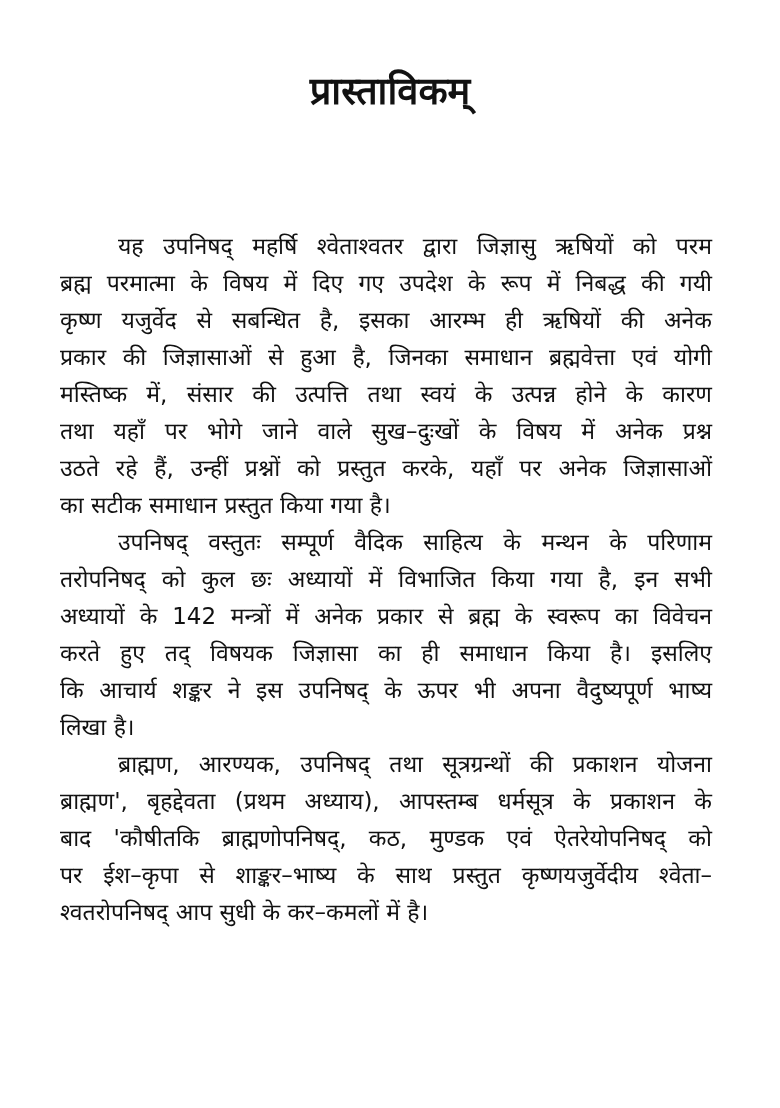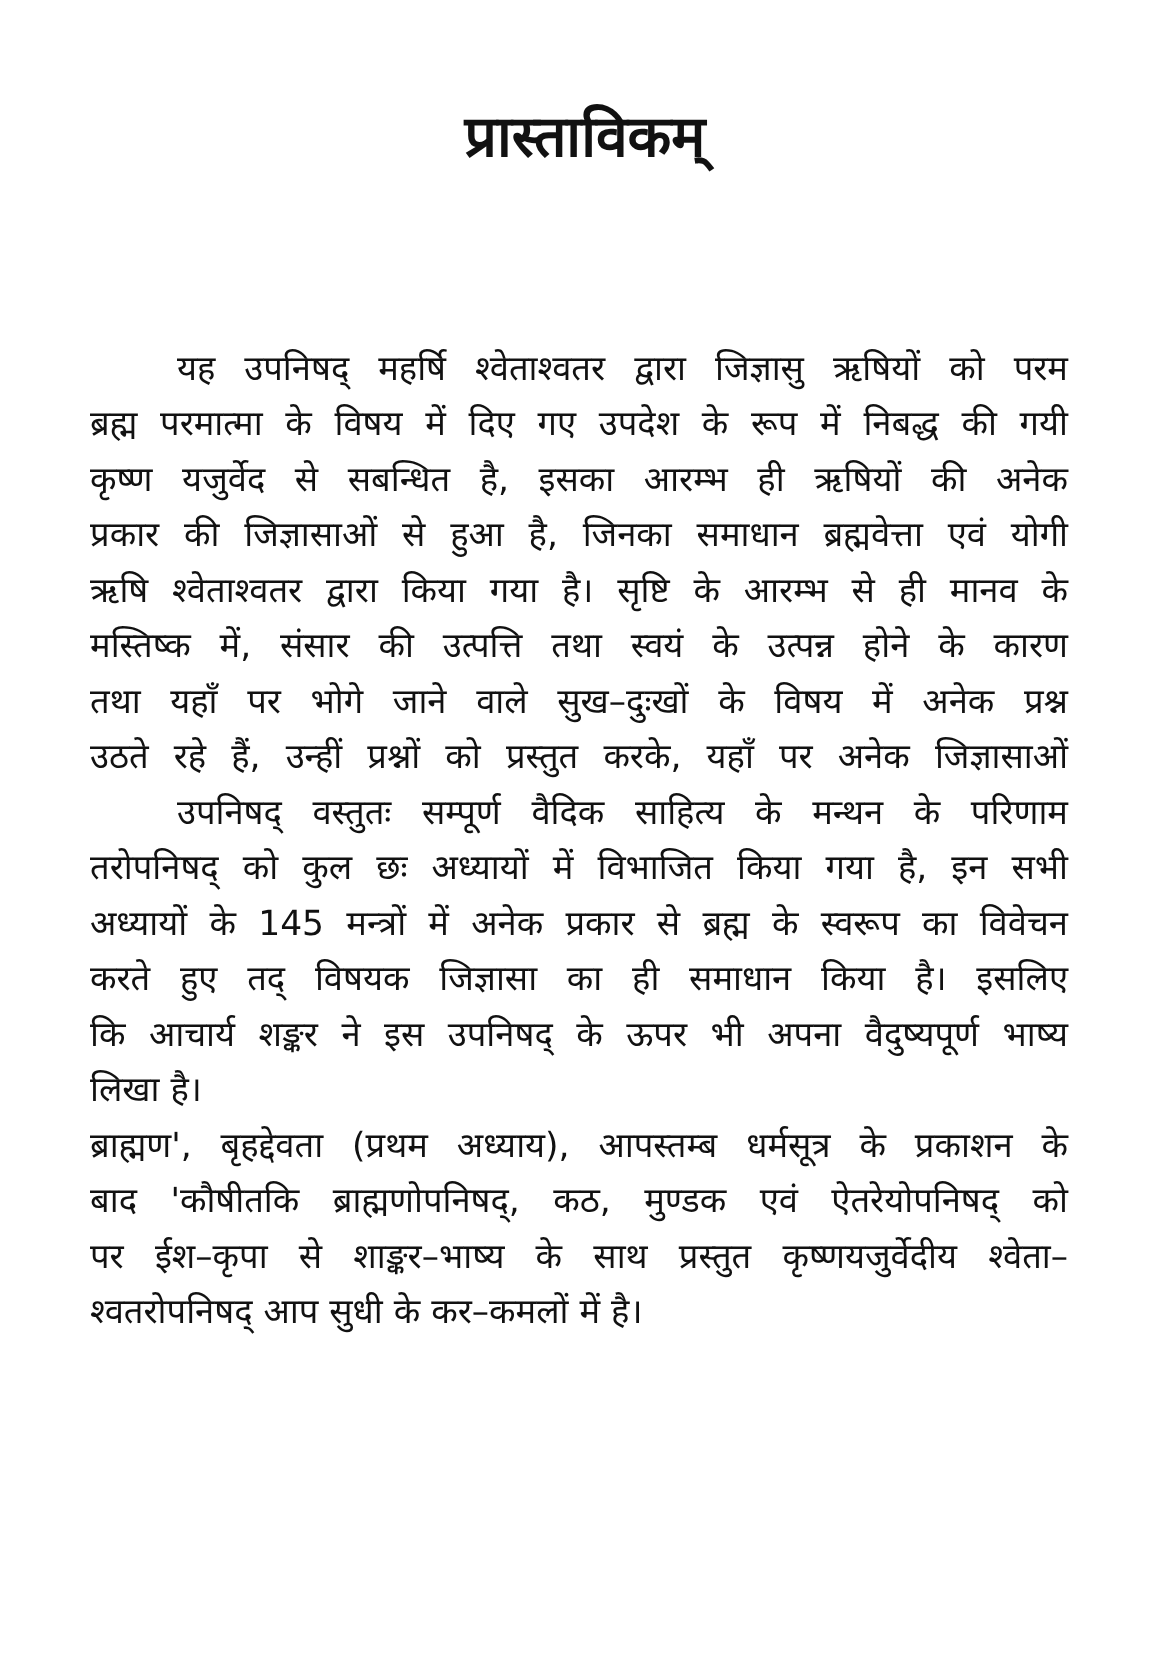--- a/index.html
+++ b/index.html
@@ -61,35 +61,36 @@
 <div class="page">
   <div class="title">प्रास्ताविकम्</div>
 
   <div class="body">
 
     <div>
       <span class="line indent">यह उपनिषद् महर्षि श्वेताश्वतर द्वारा जिज्ञासु ऋषियों को परम</span>
       <span class="line">ब्रह्म परमात्मा के विषय में दिए गए उपदेश के रूप में निबद्ध की गयी</span>
       <span class="line">कृष्ण यजुर्वेद से सबन्धित है, इसका आरम्भ ही ऋषियों की अनेक</span>
       <span class="line">प्रकार की जिज्ञासाओं से हुआ है, जिनका समाधान ब्रह्मवेत्ता एवं योगी</span>
-      <span class="line">ऋषि श्वेताश्वतर द्वारा किया गया है। सृष्टि के आरम्भ से ही मानव के</span>
       <span class="line">मस्तिष्क में, संसार की उत्पत्ति तथा स्वयं के उत्पन्न होने के कारण</span>
       <span class="line">तथा यहाँ पर भोगे जाने वाले सुख–दुःखों के विषय में अनेक प्रश्न</span>
       <span class="line">उठते रहे हैं, उन्हीं प्रश्नों को प्रस्तुत करके, यहाँ पर अनेक जिज्ञासाओं</span>
+      <span class="line last">का सटीक समाधान प्रस्तुत किया गया है।</span>
     </div>
 
     <div>
       <span class="line indent">उपनिषद् वस्तुतः सम्पूर्ण वैदिक साहित्य के मन्थन के परिणाम</span>
       <span class="line">तरोपनिषद् को कुल छः अध्यायों में विभाजित किया गया है, इन सभी</span>
-      <span class="line">अध्यायों के 145 मन्त्रों में अनेक प्रकार से ब्रह्म के स्वरूप का विवेचन</span>
+      <span class="line">अध्यायों के 142 मन्त्रों में अनेक प्रकार से ब्रह्म के स्वरूप का विवेचन</span>
       <span class="line">करते हुए तद् विषयक जिज्ञासा का ही समाधान किया है। इसलिए</span>
       <span class="line">कि आचार्य शङ्कर ने इस उपनिषद् के ऊपर भी अपना वैदुष्यपूर्ण भाष्य</span>
       <span class="line last">लिखा है।</span>
     </div>
 
     <div>
+      <span class="line indent">ब्राह्मण, आरण्यक, उपनिषद् तथा सूत्रग्रन्थों की प्रकाशन योजना</span>
       <span class="line">ब्राह्मण', बृहद्देवता (प्रथम अध्याय), आपस्तम्ब धर्मसूत्र के प्रकाशन के</span>
       <span class="line">बाद 'कौषीतकि ब्राह्मणोपनिषद्, कठ, मुण्डक एवं ऐतरेयोपनिषद् को</span>
       <span class="line">पर ईश–कृपा से शाङ्कर–भाष्य के साथ प्रस्तुत कृष्णयजुर्वेदीय श्वेता–</span>
       <span class="line last">श्वतरोपनिषद् आप सुधी के कर–कमलों में है।</span>
     </div>
   </div>
 </div>
 
 </body></html>

